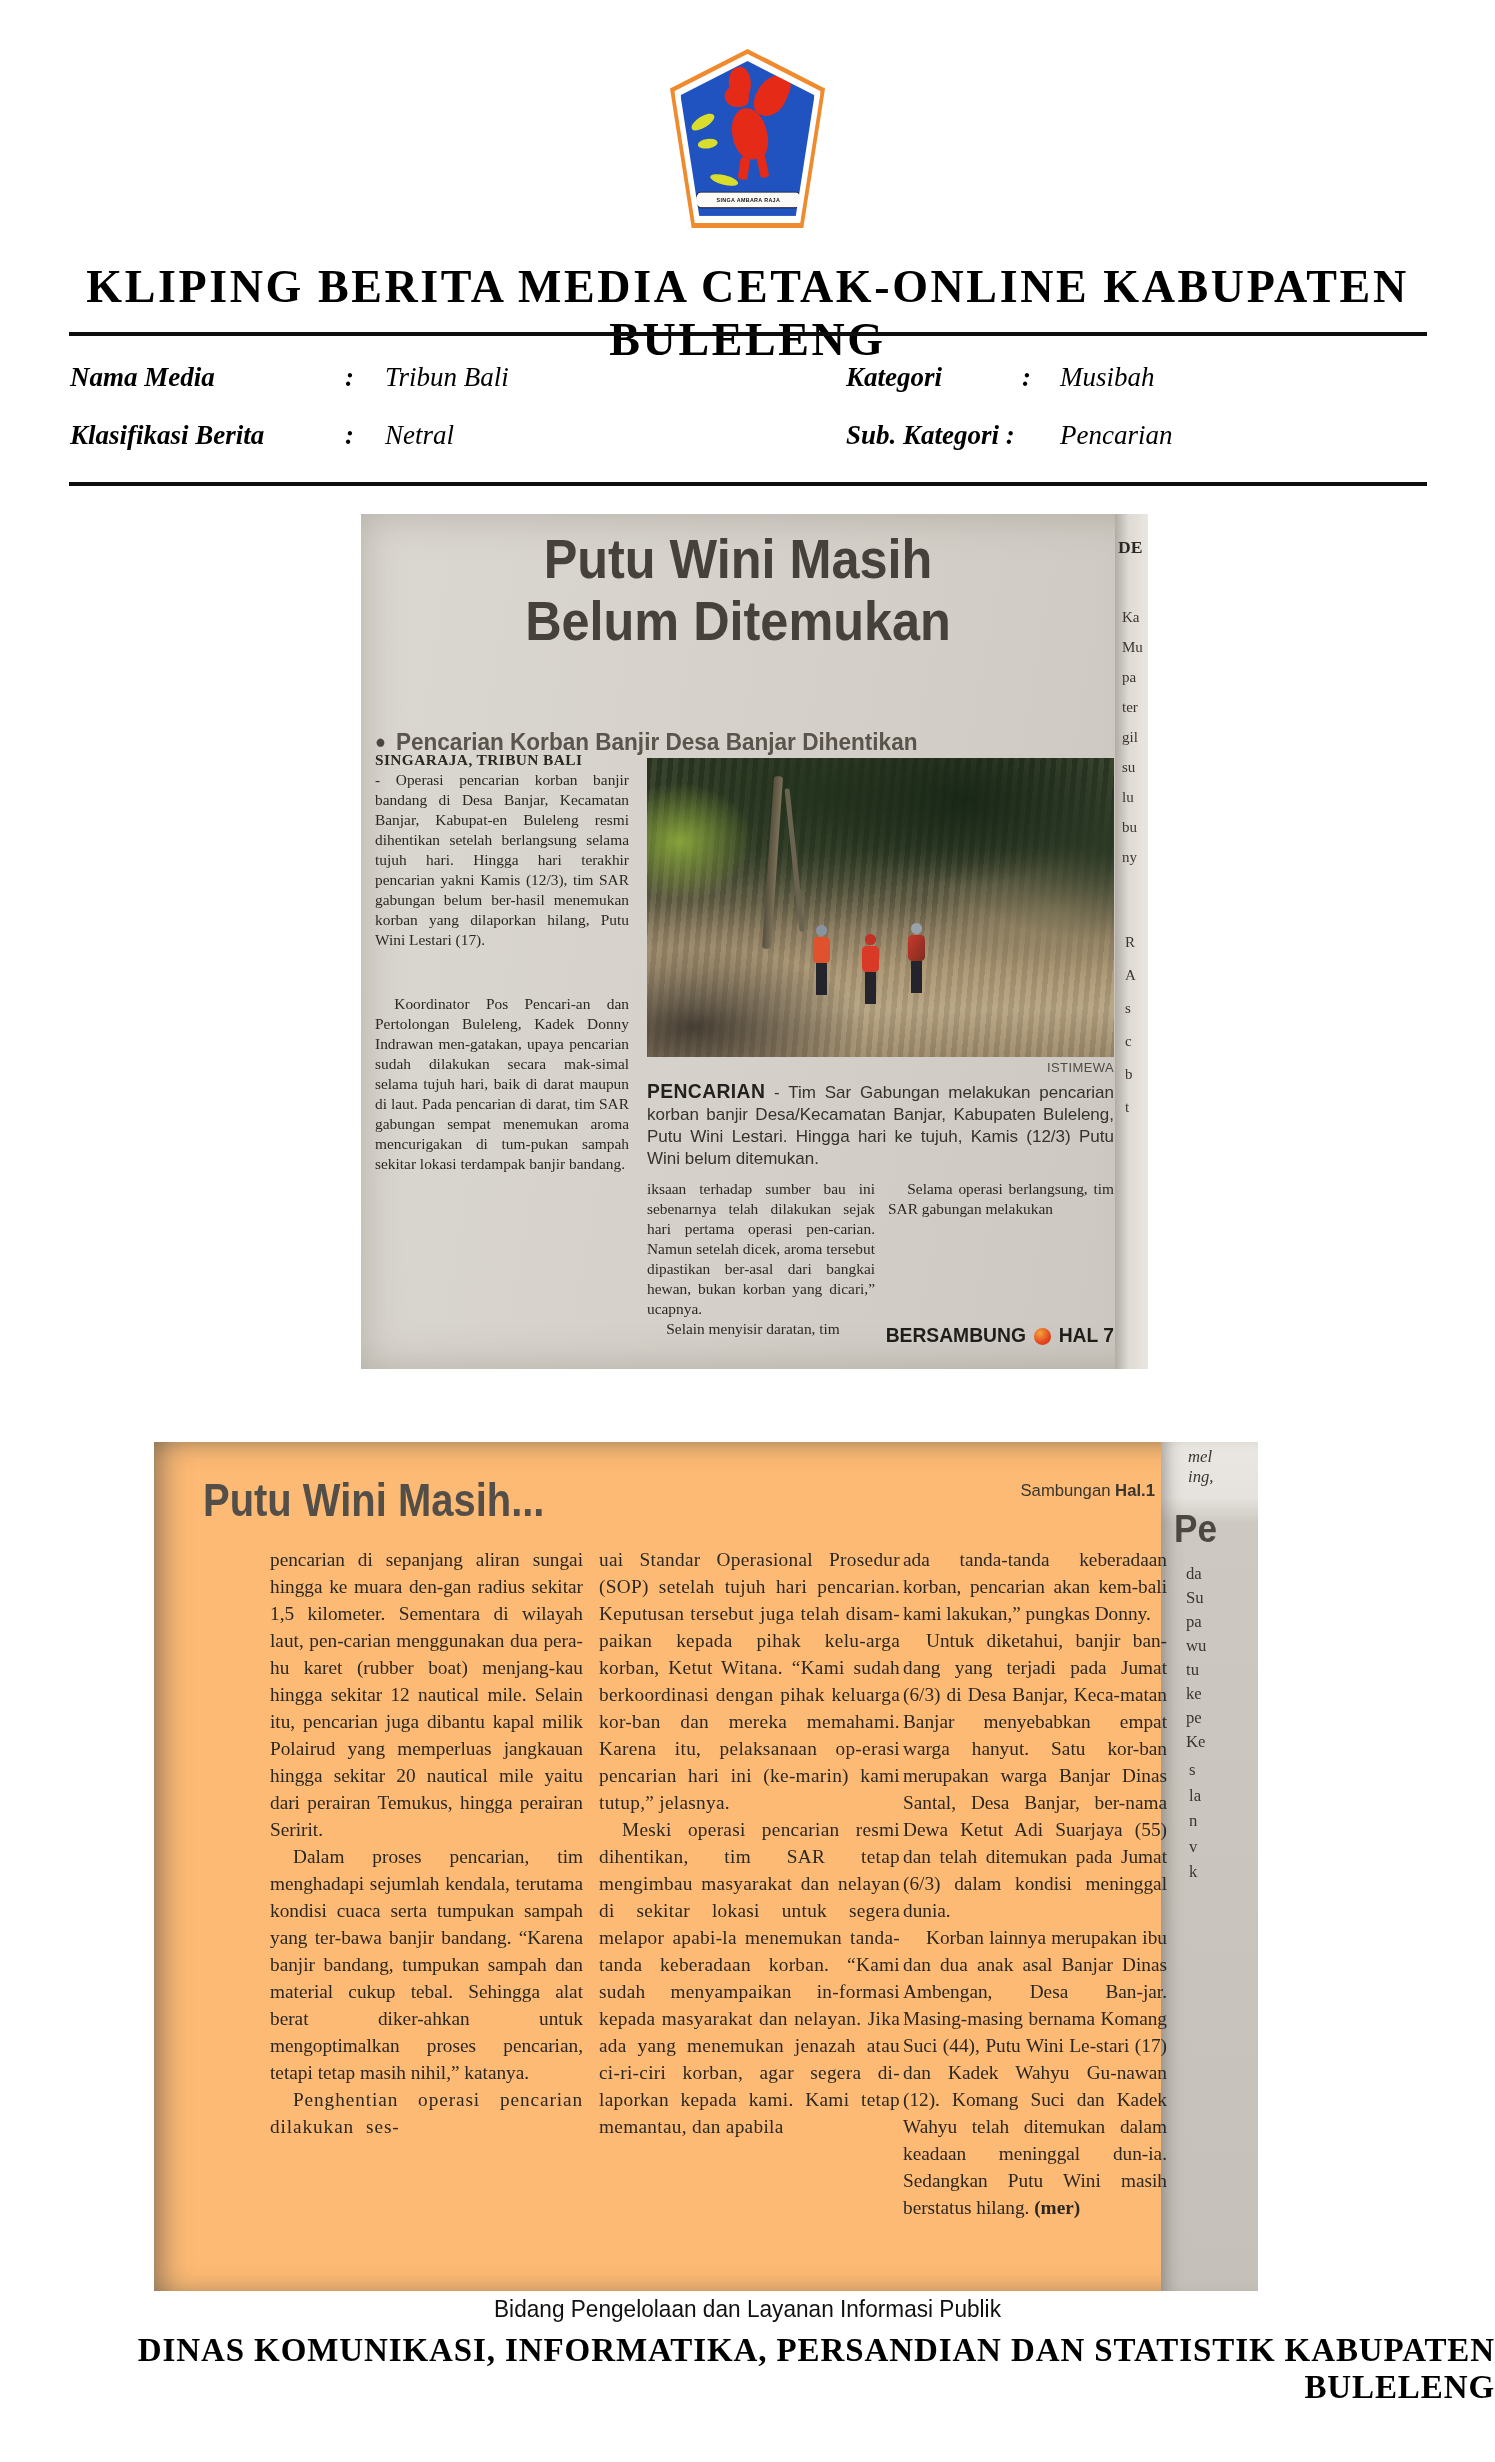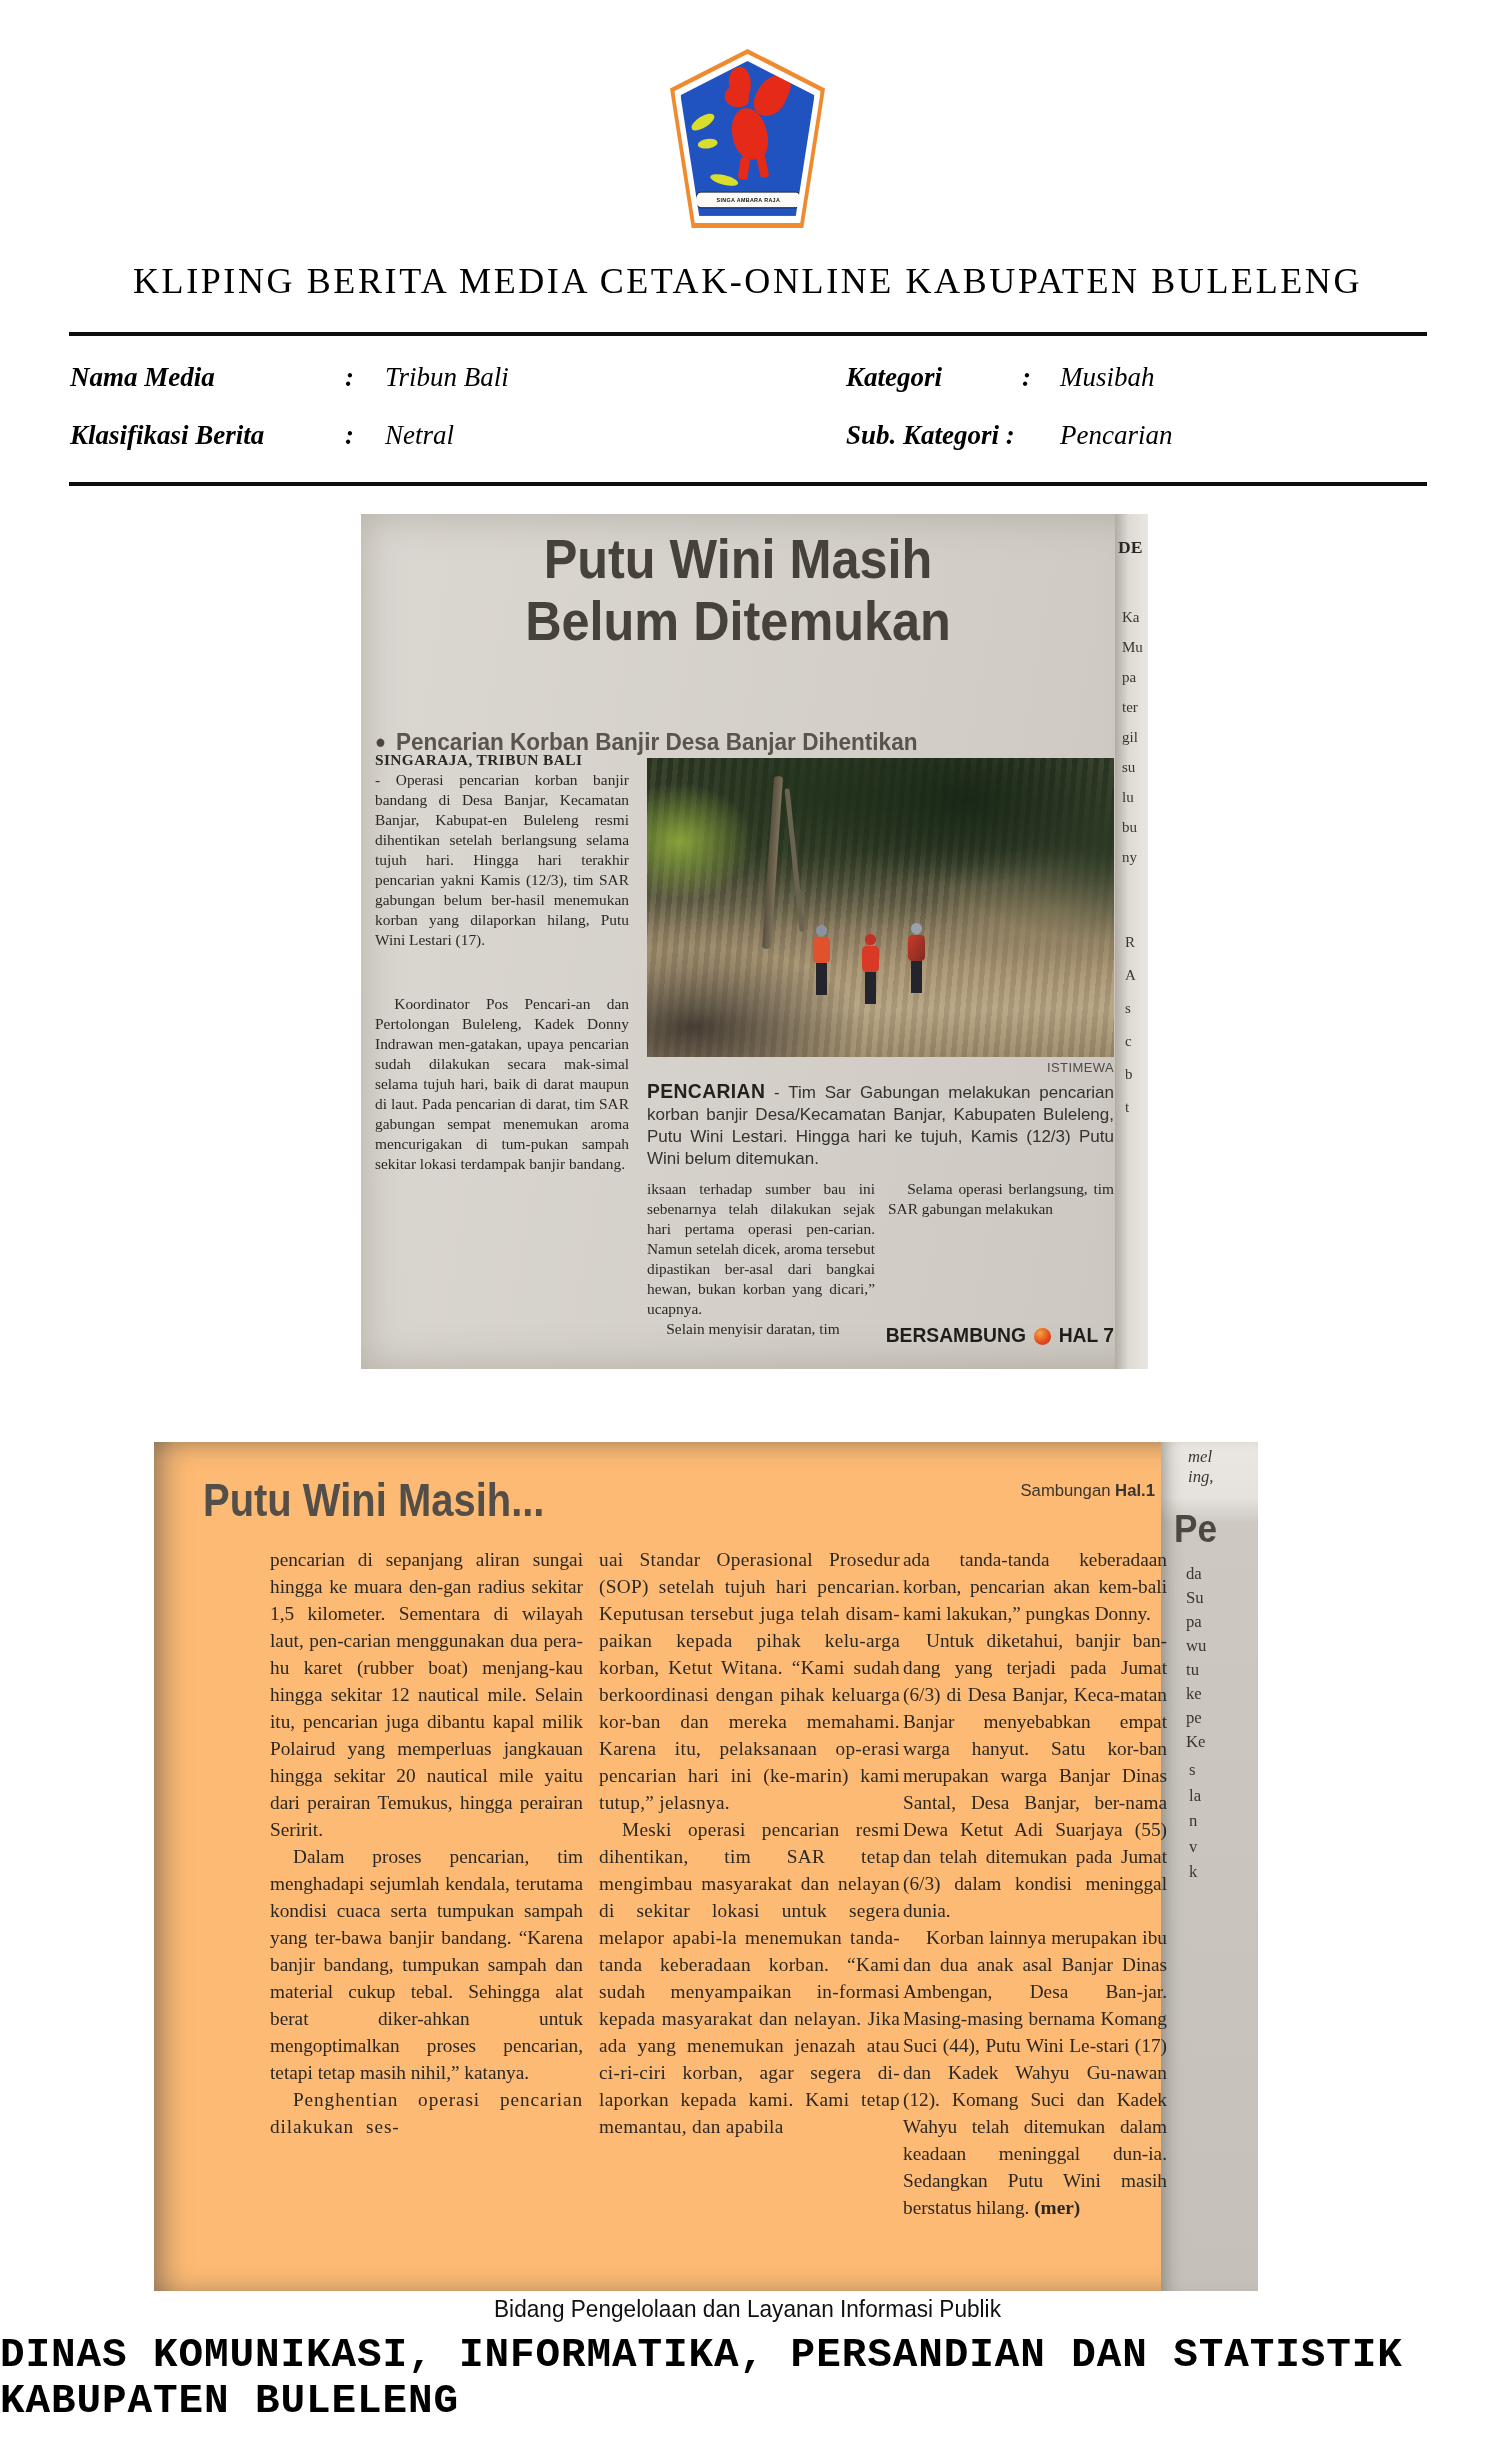--- a/index.html
+++ b/index.html
@@ -19,21 +19,21 @@
   .lion-leg{position:absolute;left:44%;top:62%;width:10.6px;height:26px;background:#e62a18;border-radius:3.5px;transform:rotate(8deg);}
   .lion-leg2{position:absolute;left:58%;top:60%;width:9.7px;height:28px;background:#e62a18;border-radius:3.5px;transform:rotate(-12deg);}
   .sprig{position:absolute;background:#d8de2b;border-radius:50%;}
   .s1{left:7%;top:36%;width:30px;height:13px;transform:rotate(-32deg);}
   .s2{left:13%;top:50%;width:23px;height:10.6px;transform:rotate(-8deg);}
   .s3{left:22%;top:74%;width:33px;height:11.4px;transform:rotate(14deg);}
   .ribbon{position:absolute;left:11%;bottom:5%;width:78%;height:16.7px;background:#fbfaf7;border:0.9px solid #1c1c1c;border-radius:7px/10.6px;display:flex;align-items:center;justify-content:center;}
   .ribbon span{font-family:"Liberation Sans",sans-serif;font-size:6.2px;font-weight:bold;color:#111;letter-spacing:0.4px;white-space:nowrap;}
 
   
-  .page-title{left:0;top:260px;width:100%;text-align:center;font-weight:normal;font-size:36px;letter-spacing:2.6px;color:#000;}
+  .page-title{left:0;top:260px;width:100%;text-align:center;font-weight:bold;font-size:46px;letter-spacing:2.6px;color:#000;}
   .rule{left:69px;width:1358px;height:4.4px;background:#0e0e0e;}
   .rule1{top:332px;} .rule2{top:482px;}
   .meta{font-size:27px;color:#000;white-space:nowrap;font-style:italic;}
   .meta b{font-weight:bold;}
 
   
   .news{color:#2b2722;text-align:justify;}
   .news p{margin:0;}
   .frag{display:block;color:#3a362f;}
 
@@ -92,21 +92,21 @@
   .c2-strip{left:1007px;top:0;width:97px;height:849px;
             background:linear-gradient(180deg,#eae7e2 0,#e6e3de 55px,#cdc9c2 81px,#c5c1ba 100%);
             box-shadow:inset 14px 0 16px -8.8px rgba(95,88,78,.5);}
   .c2-topfrags{left:1034px;top:5.3px;} .c2-topfrags .frag{font-size:16.7px;line-height:20px;font-style:italic;}
   .c2-pe{left:1020px;top:65px;font-family:"Liberation Sans",sans-serif;font-weight:bold;font-size:39px;color:#4c4741;transform:scaleX(.9);transform-origin:left center;}
   .c2-frags{left:1032px;top:120px;} .c2-frags .frag{font-size:16.7px;line-height:24px;}
   .c2-frags2{left:1035px;top:315px;} .c2-frags2 .frag{font-size:16.7px;line-height:25.5px;}
 
   
   .footer1{left:0;top:2295px;width:100%;text-align:center;font-family:"Liberation Sans",sans-serif;font-size:24.6px;color:#101010;transform:scaleX(.92);}
-  .footer2{left:0;top:2332px;width:100%;text-align:left;font-weight:bold;font-size:41px;letter-spacing:0.9px;color:#000;font-family:Liberation Mono, monospace;}
+  .footer2{left:0;top:2332px;width:100%;text-align:right;font-weight:bold;font-size:33px;letter-spacing:0.9px;color:#000;}
 </style>
 </head>
 <body>
 
 <div class="abs logo">
   <div class="pent p-orange"></div>
   <div class="pent p-white"></div>
   <div class="pent p-blue">
     <div class="lion-wing"></div>
     <div class="lion-wing2"></div>

